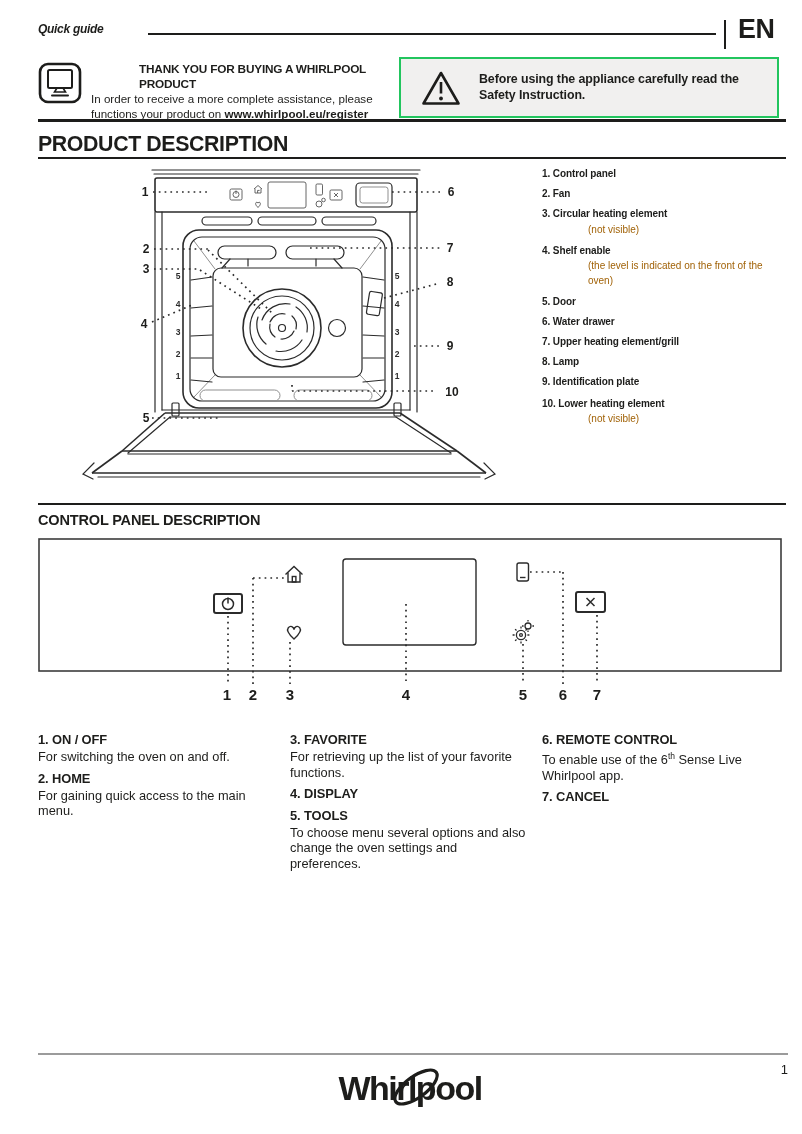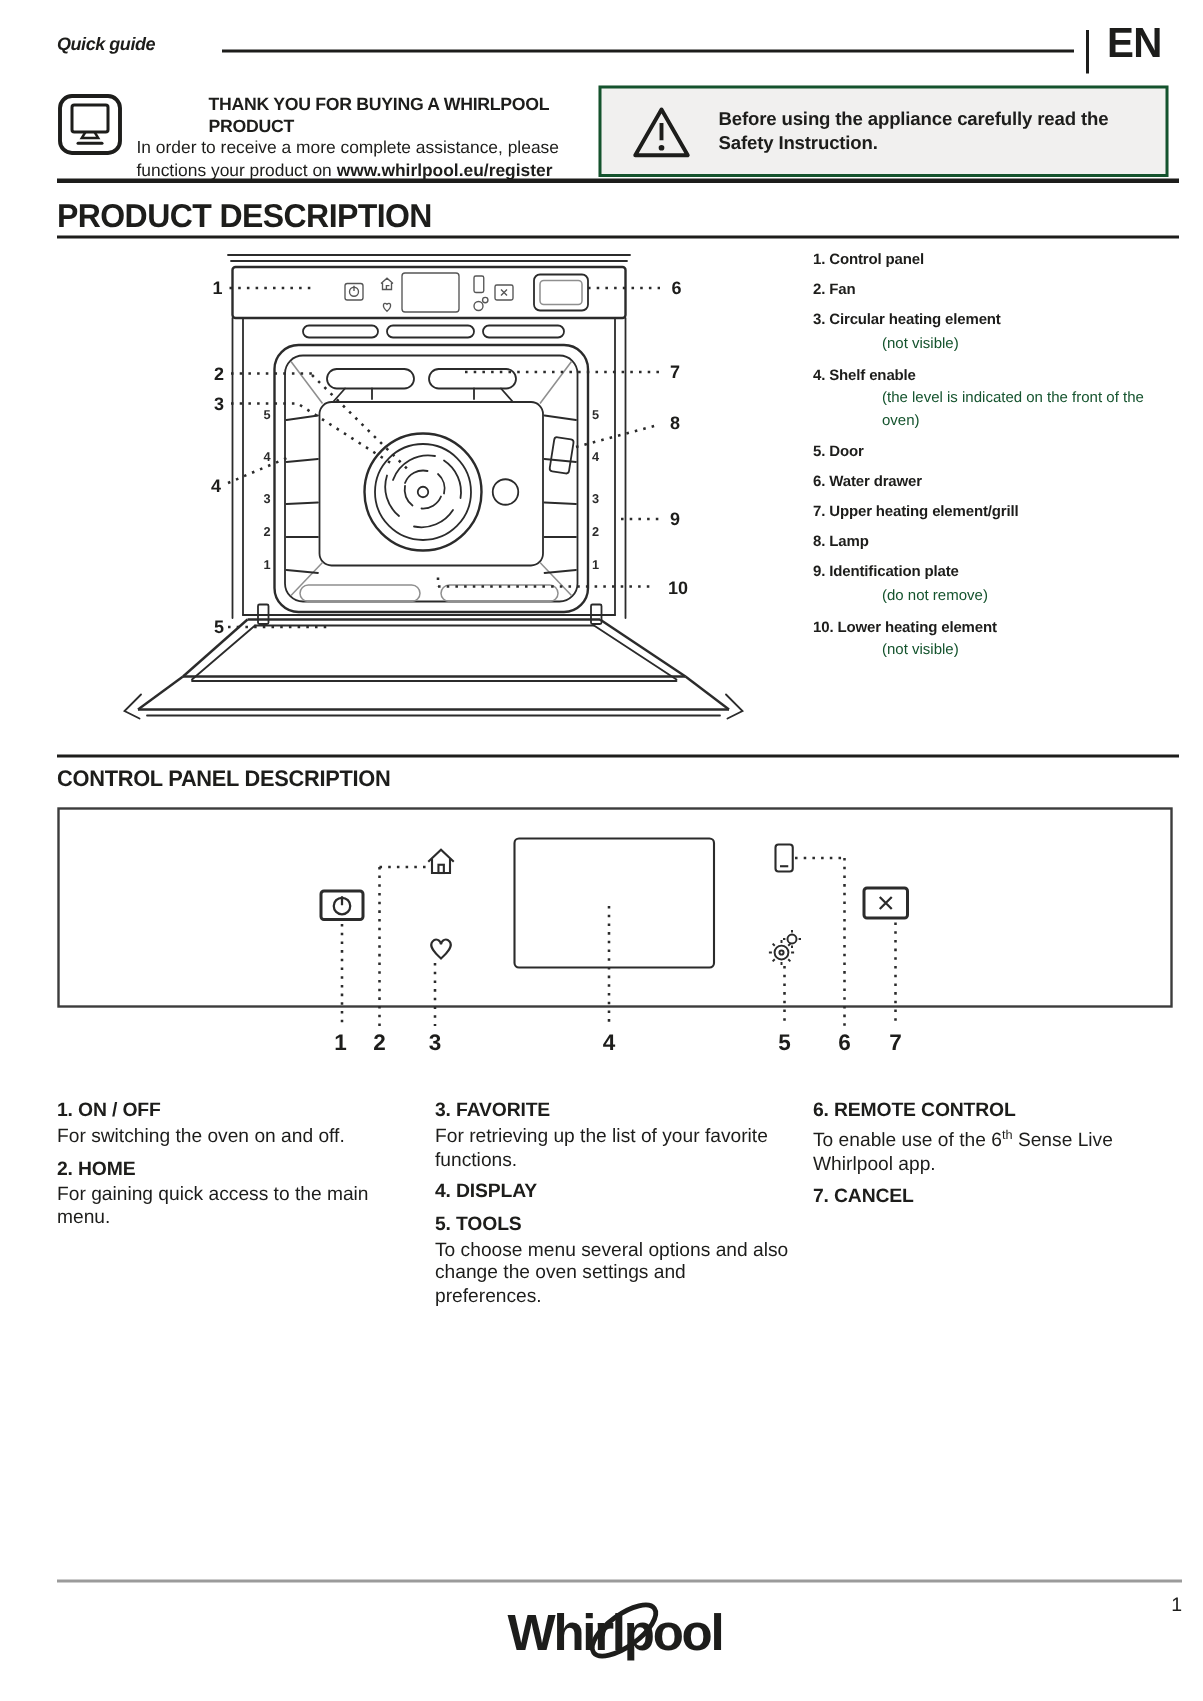--- a/index.html
+++ b/index.html
@@ -13,35 +13,35 @@
   .hdr-vbar{left:724px;top:20px;width:2px;height:29px;background:#1d1d1b;}
   .lang{left:738px;top:13px;font-size:28px;font-weight:bold;letter-spacing:-0.5px;transform:scaleX(0.96);transform-origin:left;}
 
   
   .intro{left:38px;top:62px;width:348px;display:flex;gap:9px;}
   .intro-text{width:300px;font-size:11.6px;line-height:14.5px;}
   .intro-title{font-weight:bold;font-size:11.8px;margin-bottom:1px;letter-spacing:-0.2px;margin-left:48px;}
   .intro-link{font-weight:bold;}
 
   
-  .warnbox{left:399px;top:57px;width:376px;height:57px;background:#f1f0ef;border:2px solid #14532d;
+  .warnbox{left:399px;top:57px;width:376px;height:57px;background:#f1f0ef;border:2px solid #22c55e;
            display:flex;align-items:center;}
   .warn-icon{margin:0 18px 0 20px;flex:0 0 auto;}
   .warn-text{font-weight:bold;font-size:12.4px;line-height:15.5px;width:305px;letter-spacing:-0.1px;}
 
   .rule-heavy{left:38px;top:119px;width:748px;height:3px;background:#1d1d1b;}
 
   
   .pd-heading{left:38px;top:131px;font-size:22px;font-weight:bold;letter-spacing:-0.4px;transform:scaleX(0.97);transform-origin:left;}
   .pd-underline{left:38px;top:157px;width:748px;height:2px;background:#1d1d1b;}
   .oven-svg{left:80px;top:160px;}
   .pd-list{left:542px;top:166px;width:246px;font-size:10px;}
   .pd-item{margin-bottom:4.5px;line-height:15.5px;}
   .pd-item .lbl{font-weight:bold;letter-spacing:-0.1px;}
-  .pd-note{padding-left:46px;font-weight:normal;line-height:15px;color:#14532d;}
+  .pd-note{padding-left:46px;font-weight:normal;line-height:15px;color:#a16207;}
   .gap-a{margin-top:6px;}
 
   
   .cp-rule{left:38px;top:503px;width:748px;height:2px;background:#1d1d1b;}
   .cp-heading{left:38px;top:511px;font-size:15px;font-weight:bold;letter-spacing:-0.2px;transform:scaleX(0.97);transform-origin:left;}
   .cp-svg{left:38px;top:538px;}
 
   
   .fn-col{font-size:12.8px;line-height:15.5px;}
   .fn-col1{left:38px;top:732px;width:245px;}
@@ -236,21 +236,21 @@
     <div class="pd-item"><span class="lbl"><span>2.</span> <span>Fan</span></span></div>
     <div class="pd-item"><span class="lbl"><span>3.</span> <span>Circular heating element</span></span>
       <div class="pd-note">(not visible)</div></div>
     <div class="pd-item gap-a"><span class="lbl"><span>4.</span> <span>Shelf enable</span></span>
       <div class="pd-note">(the level is indicated on the front of the oven)</div></div>
     <div class="pd-item gap-a"><span class="lbl"><span>5.</span> <span>Door</span></span></div>
     <div class="pd-item"><span class="lbl"><span>6.</span> <span>Water drawer</span></span></div>
     <div class="pd-item"><span class="lbl"><span>7.</span> <span>Upper heating element/grill</span></span></div>
     <div class="pd-item"><span class="lbl"><span>8.</span> <span>Lamp</span></span></div>
     <div class="pd-item"><span class="lbl"><span>9.</span> <span>Identification plate</span></span>
-      <div class="pd-note">(do not remove)</div></div>
+      </div>
     <div class="pd-item gap-a"><span class="lbl"><span>10.</span> <span>Lower heating element</span></span>
       <div class="pd-note">(not visible)</div></div>
   </div>
 
   <div class="abs cp-rule"></div>
   <div class="abs cp-heading">CONTROL PANEL DESCRIPTION</div>
 
   <div class="abs cp-svg">
     <svg width="744" height="168" viewBox="0 0 744 168">
       <rect x="1" y="1" width="742" height="132" fill="none" stroke="#3c3c3c" stroke-width="1.6"></rect>

